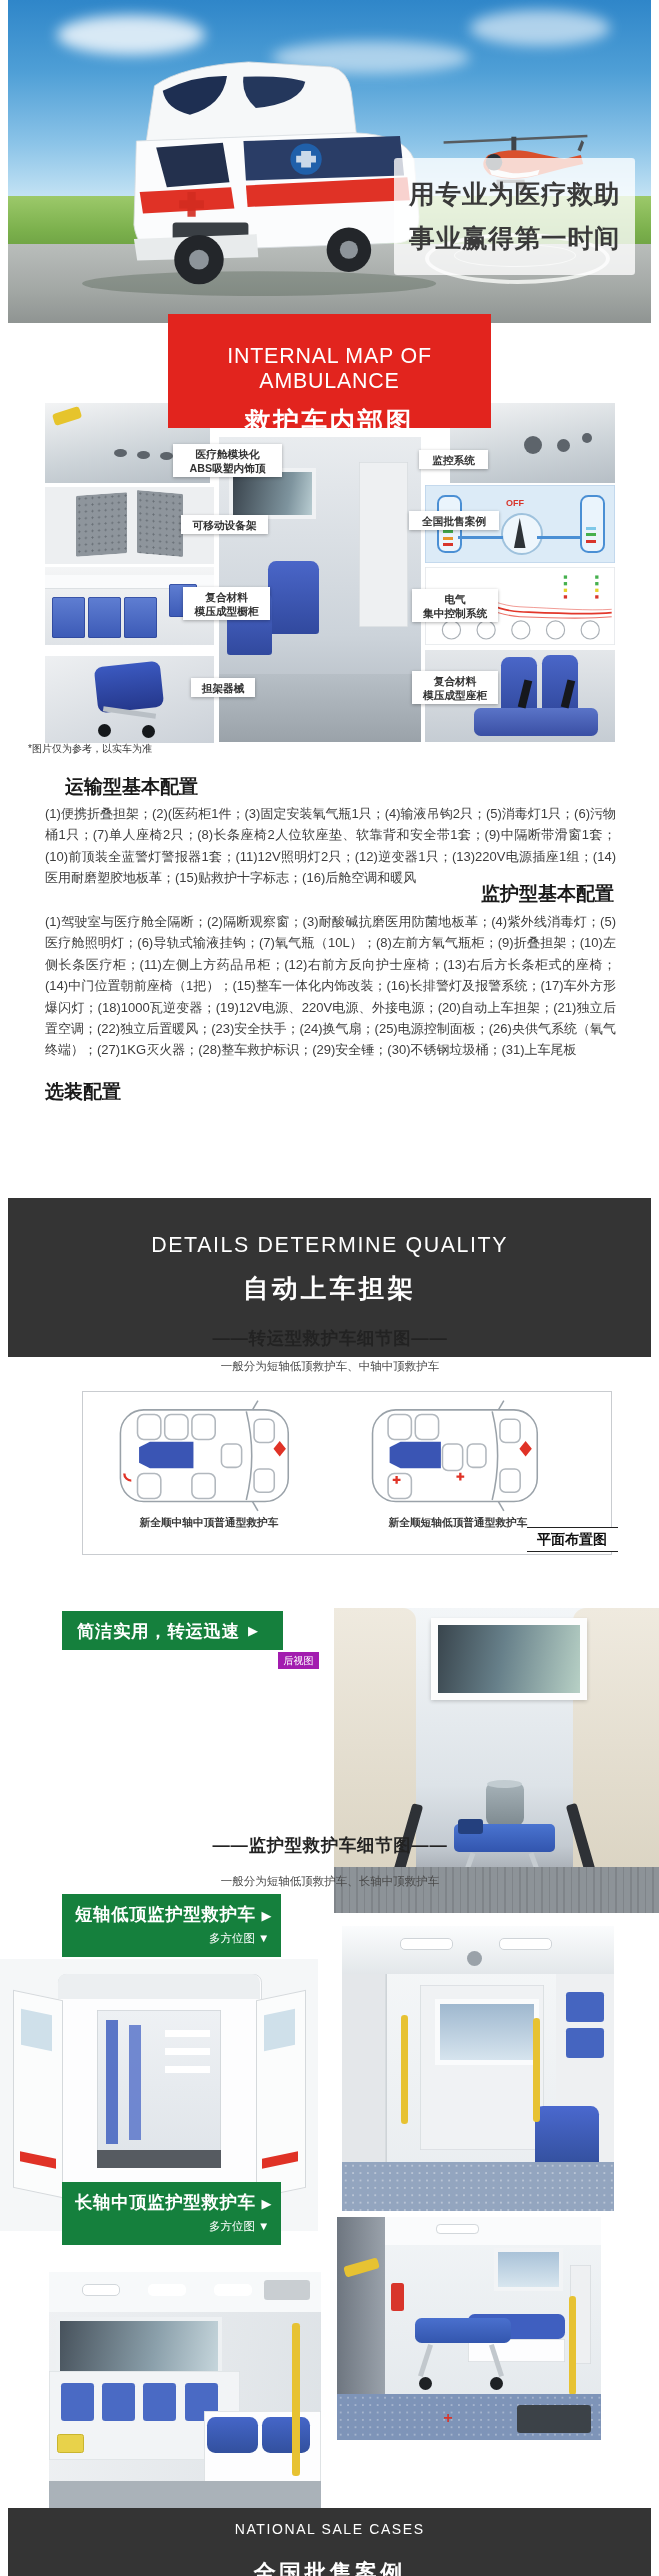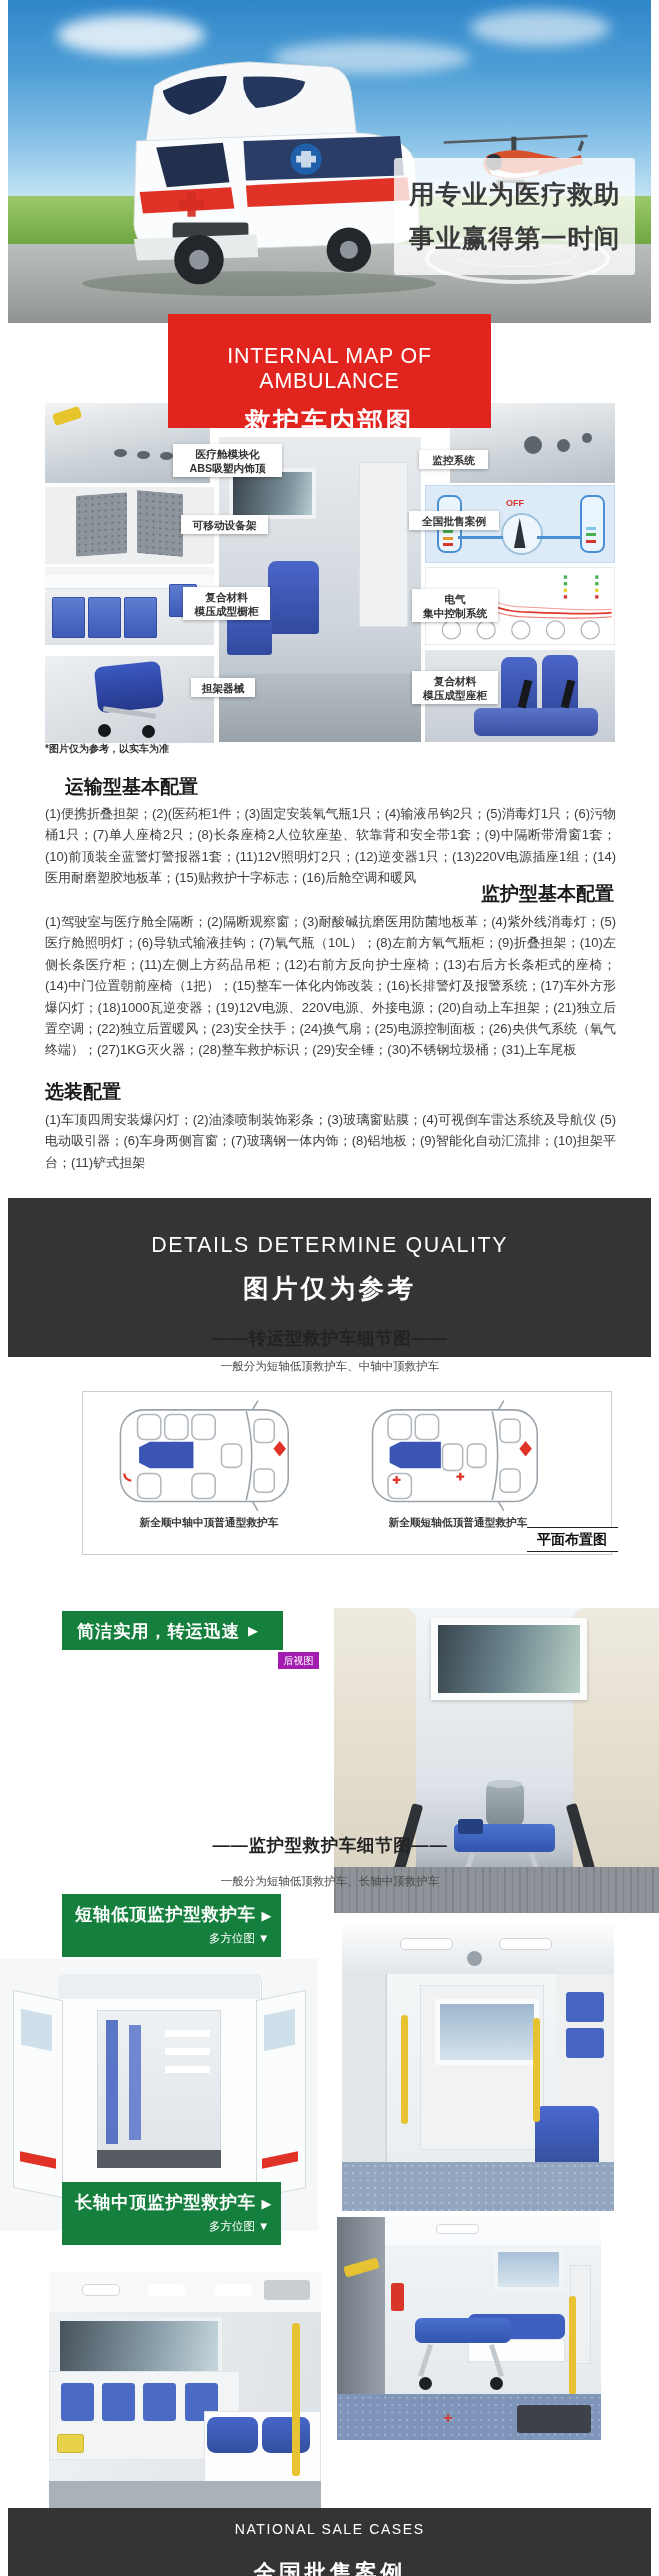--- a/index.html
+++ b/index.html
@@ -38,21 +38,21 @@
   .bluedoor{position:absolute;background:linear-gradient(#5f7ed2,#3c5ab6);border-radius:2.5px;box-shadow:inset 0 0 0 0.8px #2e479a;}
   .p-str{background:linear-gradient(160deg,#eef0f2,#cbd1d8);}
   .p-oxy{background:#dcebf7;box-shadow:inset 0 0 0 0.8px #bcd4ea;}
   .tank{position:absolute;border:2.5px solid #4a8fd4;border-radius:8.2px;background:#eaf4fc;}
   .lvl{position:absolute;left:4.1px;width:10px;height:3.3px;}
   .p-ele{background:#fff;box-shadow:inset 0 0 0 0.8px #e4e7ea;}
   .p-seats{background:linear-gradient(#e4e7ea,#c5ccd3);}
   .seatblue{position:absolute;background:linear-gradient(#4a66c8,#31499e);border-radius:8.2px 8.2px 3.3px 3.3px;}
   .label-box{position:absolute;background:#fff;box-shadow:0 0.8px 3.3px rgba(0,0,0,.3);padding:2.5px 4.1px;text-align:center;z-index:6;}
   .label-box span{display:block;font-size:10.7px;font-weight:bold;color:#333;line-height:14px;white-space:nowrap;}
-  .map-note{left:45px;top:742px;font-size:10px;color:#333;font-weight:bold;}
+  .map-note{left:28px;top:742px;font-size:10px;color:#333;}
 
   
   .cfg-h{left:45px;width:569px;font-size:19px;font-weight:bold;color:#1a1a1a;}
   .cfg-p{left:45px;width:571px;font-size:13px;line-height:21.4px;color:#3c3c3c;text-align:justify;}
 
   
   .sec-h{left:0;width:660px;text-align:center;font-size:17.3px;font-weight:bold;color:#222;letter-spacing:0.8px;}
   .sec-sub{left:0;width:660px;text-align:center;font-size:11.5px;color:#4a4a4a;}
 
   
@@ -264,25 +264,24 @@
 
   <div class="abs map-note">*图片仅为参考，以实车为准</div>
 
   <div class="abs cfg-h" style="top:774px;margin-left:20px;">运输型基本配置</div>
   <div class="abs cfg-p" style="top:803px;">(1)便携折叠担架；(2)(医药柜1件；(3)固定安装氧气瓶1只；(4)输液吊钩2只；(5)消毒灯1只；(6)污物桶1只；(7)单人座椅2只；(8)长条座椅2人位软座垫、软靠背和安全带1套；(9)中隔断带滑窗1套；(10)前顶装全蓝警灯警报器1套；(11)12V照明灯2只；(12)逆变器1只；(13)220V电源插座1组；(14)医用耐磨塑胶地板革；(15)贴救护十字标志；(16)后舱空调和暖风</div>
 
   <div class="abs cfg-h" style="top:881px;text-align:right;">监护型基本配置</div>
   <div class="abs cfg-p" style="top:911px;">(1)驾驶室与医疗舱全隔断；(2)隔断观察窗；(3)耐酸碱抗磨医用防菌地板革；(4)紫外线消毒灯；(5)医疗舱照明灯；(6)导轨式输液挂钩；(7)氧气瓶（10L）；(8)左前方氧气瓶柜；(9)折叠担架；(10)左侧长条医疗柜；(11)左侧上方药品吊柜；(12)右前方反向护士座椅；(13)右后方长条柜式的座椅；(14)中门位置朝前座椅（1把）；(15)整车一体化内饰改装；(16)长排警灯及报警系统；(17)车外方形爆闪灯；(18)1000瓦逆变器；(19)12V电源、220V电源、外接电源；(20)自动上车担架；(21)独立后置空调；(22)独立后置暖风；(23)安全扶手；(24)换气扇；(25)电源控制面板；(26)央供气系统（氧气终端）；(27)1KG灭火器；(28)整车救护标识；(29)安全锤；(30)不锈钢垃圾桶；(31)上车尾板</div>
 
   <div class="abs cfg-h" style="top:1079px;">选装配置</div>
-  <div class="abs cfg-p" style="top:1109px;">(1)车顶四周安装爆闪灯；(2)油漆喷制装饰彩条；(3)玻璃窗贴膜；(4)可视倒车雷达系统及导航仪 (5)电动吸引器；(6)车身两侧盲窗；(7)玻璃钢一体内饰；(8)铝地板；(9)智能化自动汇流排；(10)担架平台；(11)铲式担架</div>
 
   <div class="abs banner-dark" style="top:1198px;height:159px;">
     <div class="en" style="margin-top:35px;font-size:21.4px;">DETAILS DETERMINE QUALITY</div>
-    <div class="zh" style="margin-top:13px;font-size:25.6px;">图片仅为参考</div>
+    <div class="zh" style="margin-top:13px;font-size:25.6px;">自动上车担架</div>
   </div>
 
   <div class="abs sec-h" style="top:1326px;">——转运型救护车细节图——</div>
   <div class="abs sec-sub" style="top:1359px;">一般分为短轴低顶救护车、中轴中顶救护车</div>
 
   <div class="abs fp-box">
     <svg class="abs" style="left:23px;top:6.6px;width:206px;height:115px;" viewBox="0 0 240 148">
       <g fill="none" stroke="#9aa2a9" stroke-width="2">
         <rect x="6" y="14" width="216" height="118" rx="30"></rect>
         <path d="M168,16 q14,57 0,114"></path>

